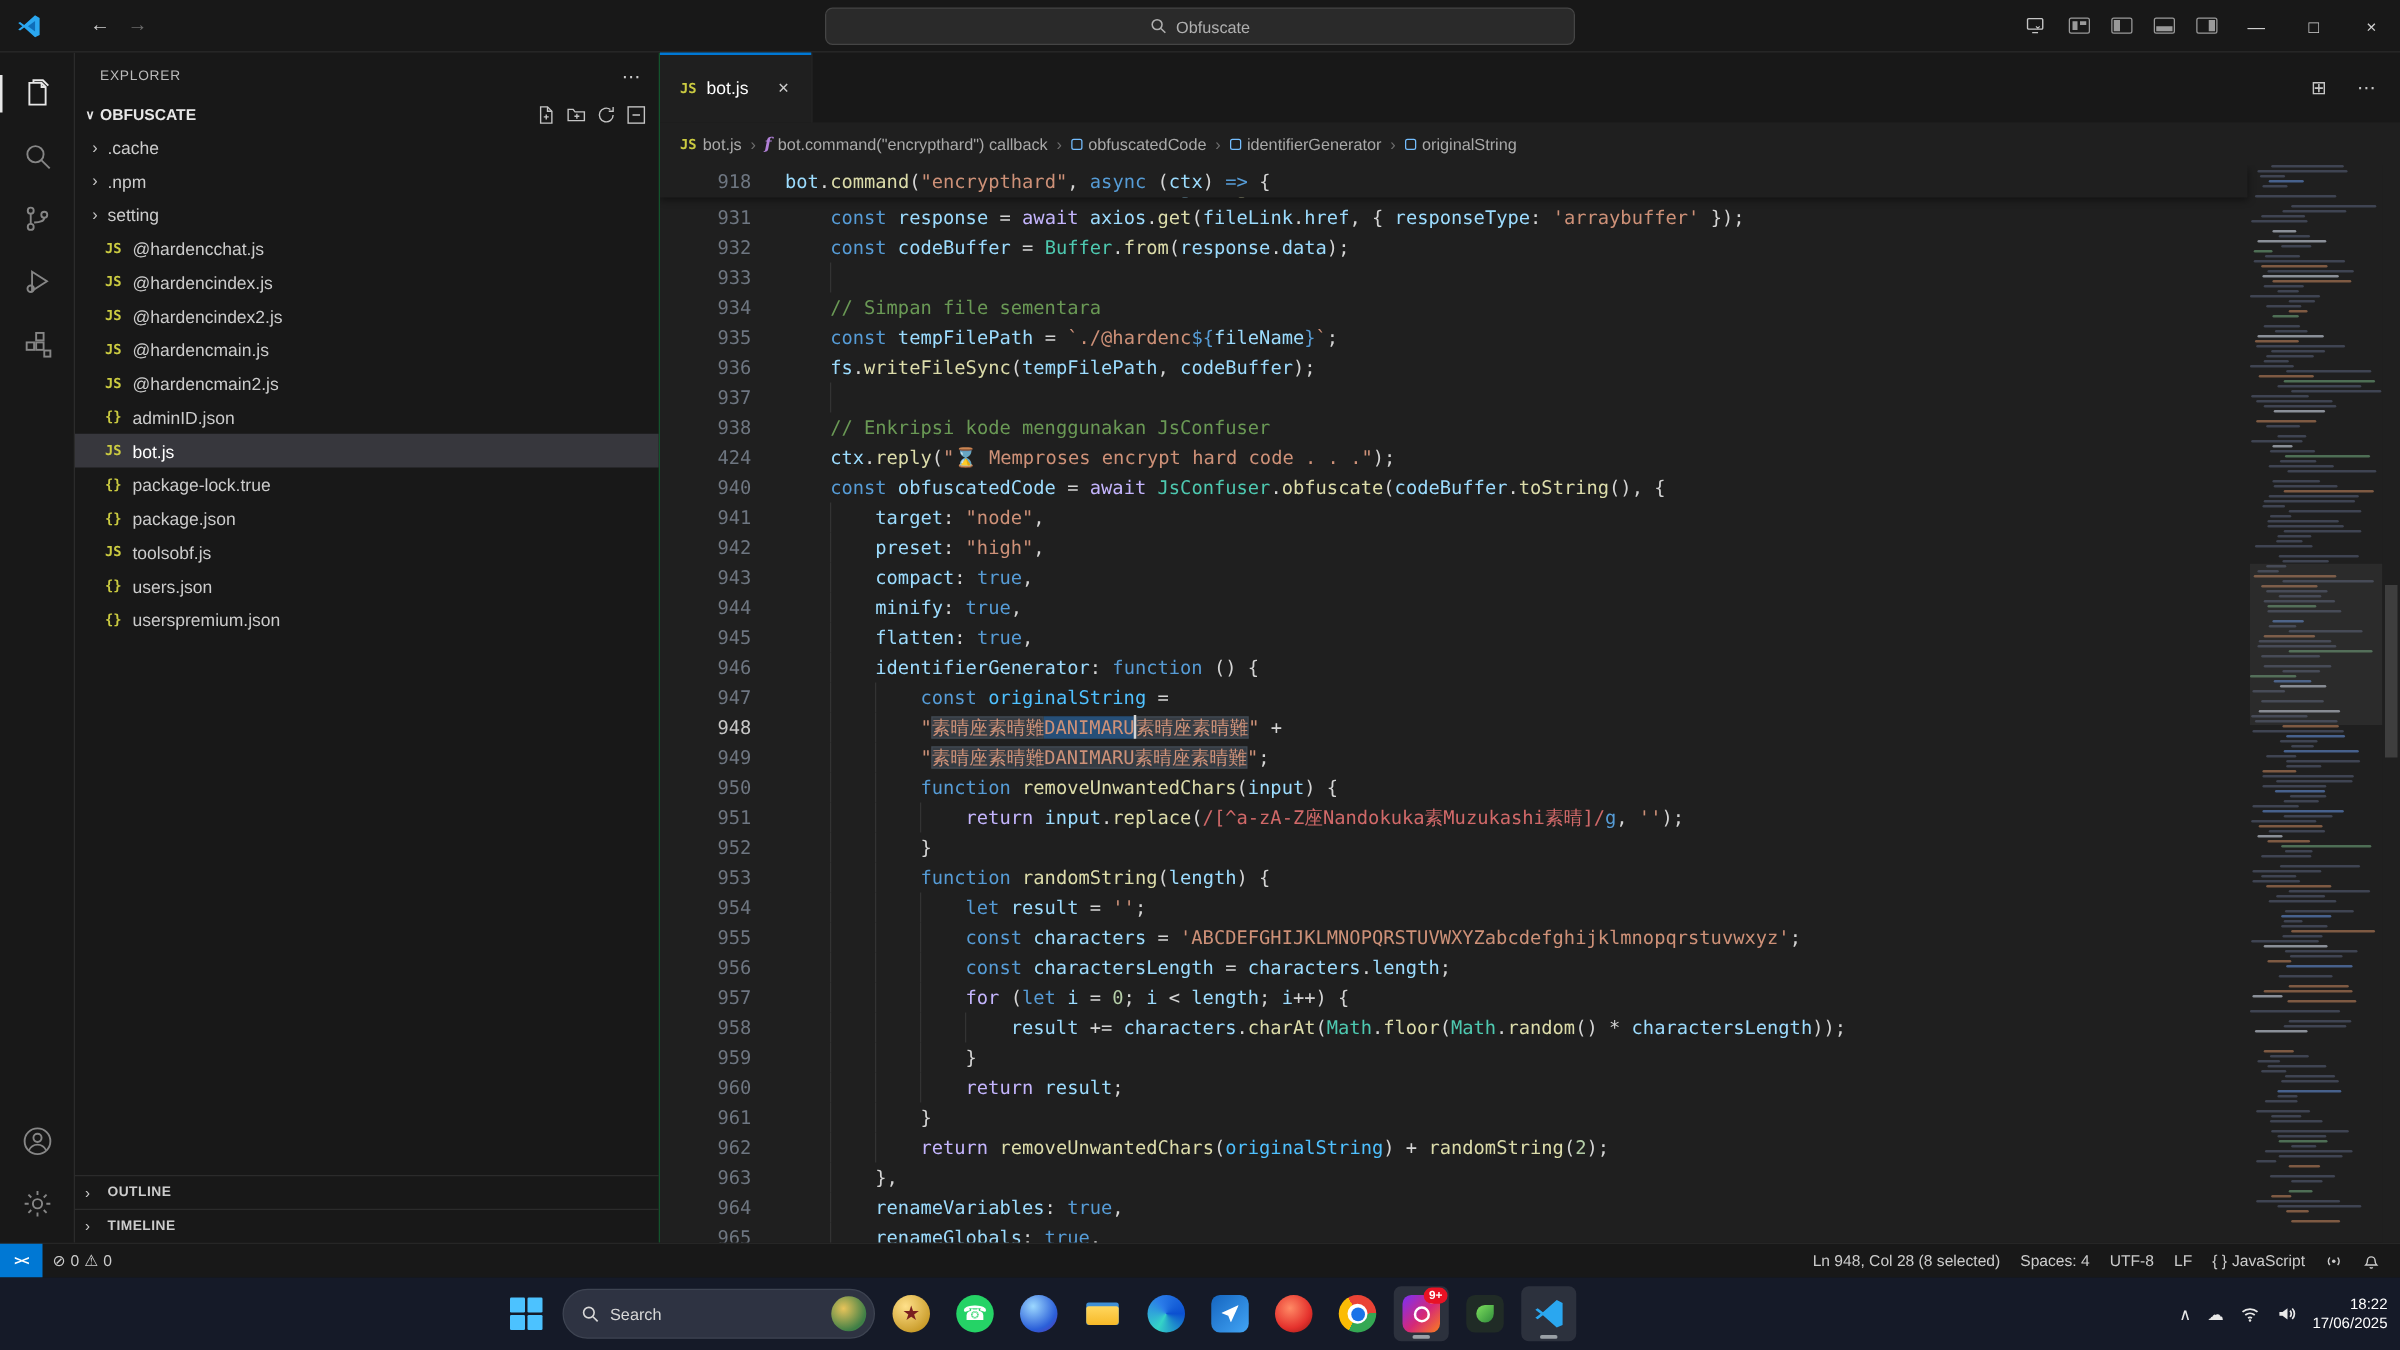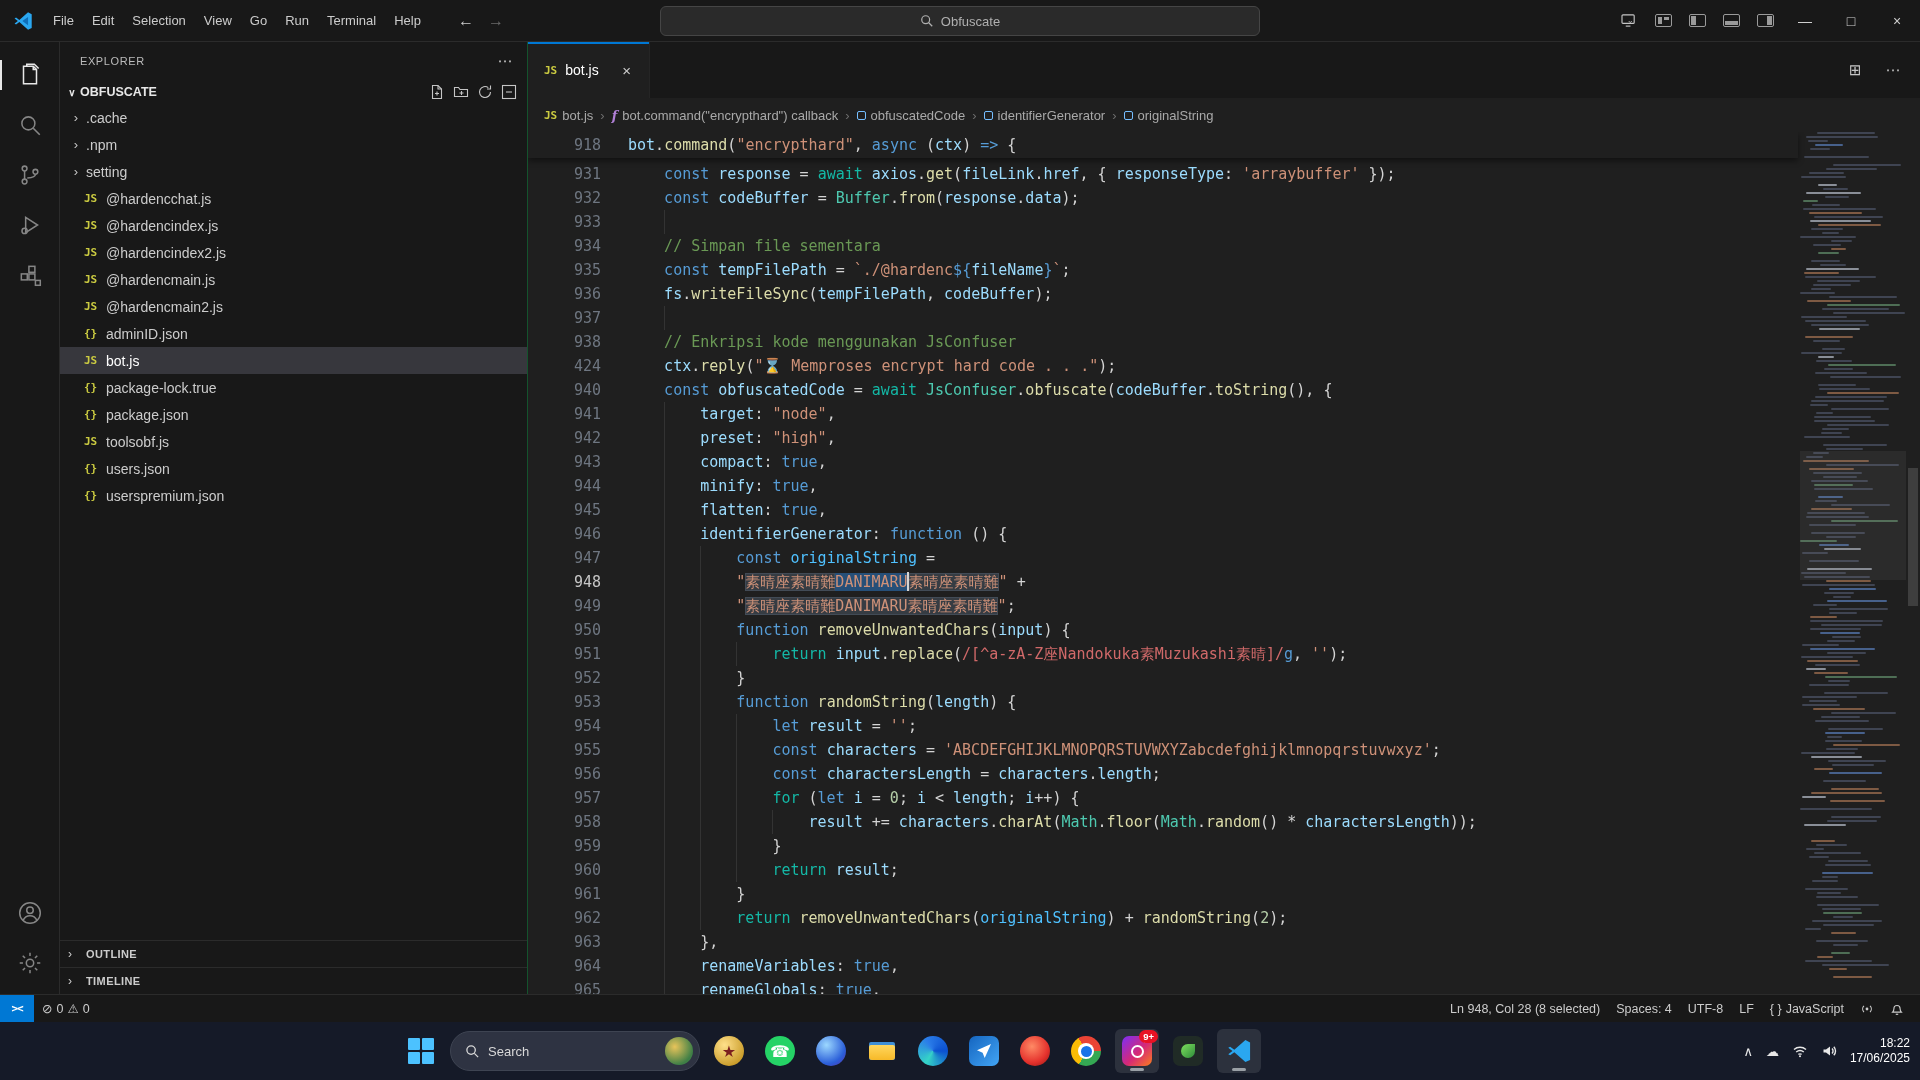--- a/index.html
+++ b/index.html
@@ -75,21 +75,21 @@
             box-shadow:0 3px 6px rgba(0,0,0,.45); }
   #sticky .line { height:26px; line-height:26px; }
   #lines { position:absolute; top:6px; left:0; right:122px; }
   .line { display:flex; height:24px; line-height:24px; white-space:pre;
           font-family:"DejaVu Sans Mono",monospace; font-size:15px; color:#d4d4d4; }
   .gutter { flex:0 0 100px; text-align:right; padding-right:27px; color:#6e7681; }
   .gutter.cur { color:#c6c6c6; }
   .lcontent { flex:1; white-space:pre; }
   .guide { display:inline-block; width:4ch; height:24px; vertical-align:top; border-left:1px solid transparent; }
   .guide.gb { border-left-color:#333333; }
-  .tk.k { color:#569cd6; } .tk.c { color:#14b8a6; } .tk.v { color:#9cdcfe; }
+  .tk.k { color:#569cd6; } .tk.c { color:#c4b5fd; } .tk.v { color:#9cdcfe; }
   .tk.V { color:#4fc1ff; } .tk.f { color:#dcdcaa; } .tk.s { color:#ce9178; }
   .tk.n { color:#b5cea8; } .tk.m { color:#6a9955; } .tk.t { color:#4ec9b0; }
   .tk.p { color:#d4d4d4; } .tk.r { color:#d16969; }
   .tk.sel { background:#264f78; }
   .tk.hl { background:rgba(173,214,255,.16); box-shadow:0 0 0 1px rgba(173,214,255,.10) inset; }
   .caret { display:inline-block; width:2px; height:19px; margin:2px 0 0 -1px; background:#d4d4d4;
            vertical-align:top; animation:blink 1s step-end infinite; }
   @keyframes blink { 0%,49%{opacity:1} 50%,100%{opacity:0} }
 
   #minimap { position:absolute; top:0; bottom:0; right:14px; width:106px; background:#1f1f1f; overflow:hidden; }
@@ -144,30 +144,20 @@
   #clock { text-align:right; font-size:12px; line-height:15px; color:#ffffff; }
 </style>
 </head>
 <body>
 
 <div id="titlebar">
   <svg class="vscode-logo" viewBox="0 0 24 24">
     <path fill="#2aa7f0" d="M17.5 2.5 8 11 4.4 8.3 2.8 9.2 6.4 12l-3.6 2.8 1.6.9L8 13l9.5 8.5 4-1.8v-15z"></path>
     <path fill="#0f6eb8" d="M17.5 7.5v9L11.3 12z"></path>
   </svg>
-  <div id="menubar" style="display: flex;">
-      <span class="menu-item">File</span>
-      <span class="menu-item">Edit</span>
-      <span class="menu-item">Selection</span>
-      <span class="menu-item">View</span>
-      <span class="menu-item">Go</span>
-      <span class="menu-item">Run</span>
-      <span class="menu-item">Terminal</span>
-      <span class="menu-item">Help</span>
-    </div>
   <div class="nav-arrows">
     <span>←</span>
     <span class="fwd">→</span>
   </div>
   <div id="cmd-center">
     <svg width="14" height="14" viewBox="0 0 16 16">
         <circle cx="6.5" cy="6.5" r="4.5" stroke="#b0b0b0" fill="none" stroke-width="1.4"></circle>
         <path d="M10 10l4 4" stroke="#b0b0b0" stroke-width="1.4"></path>
       </svg>
     <span>Obfuscate</span>

